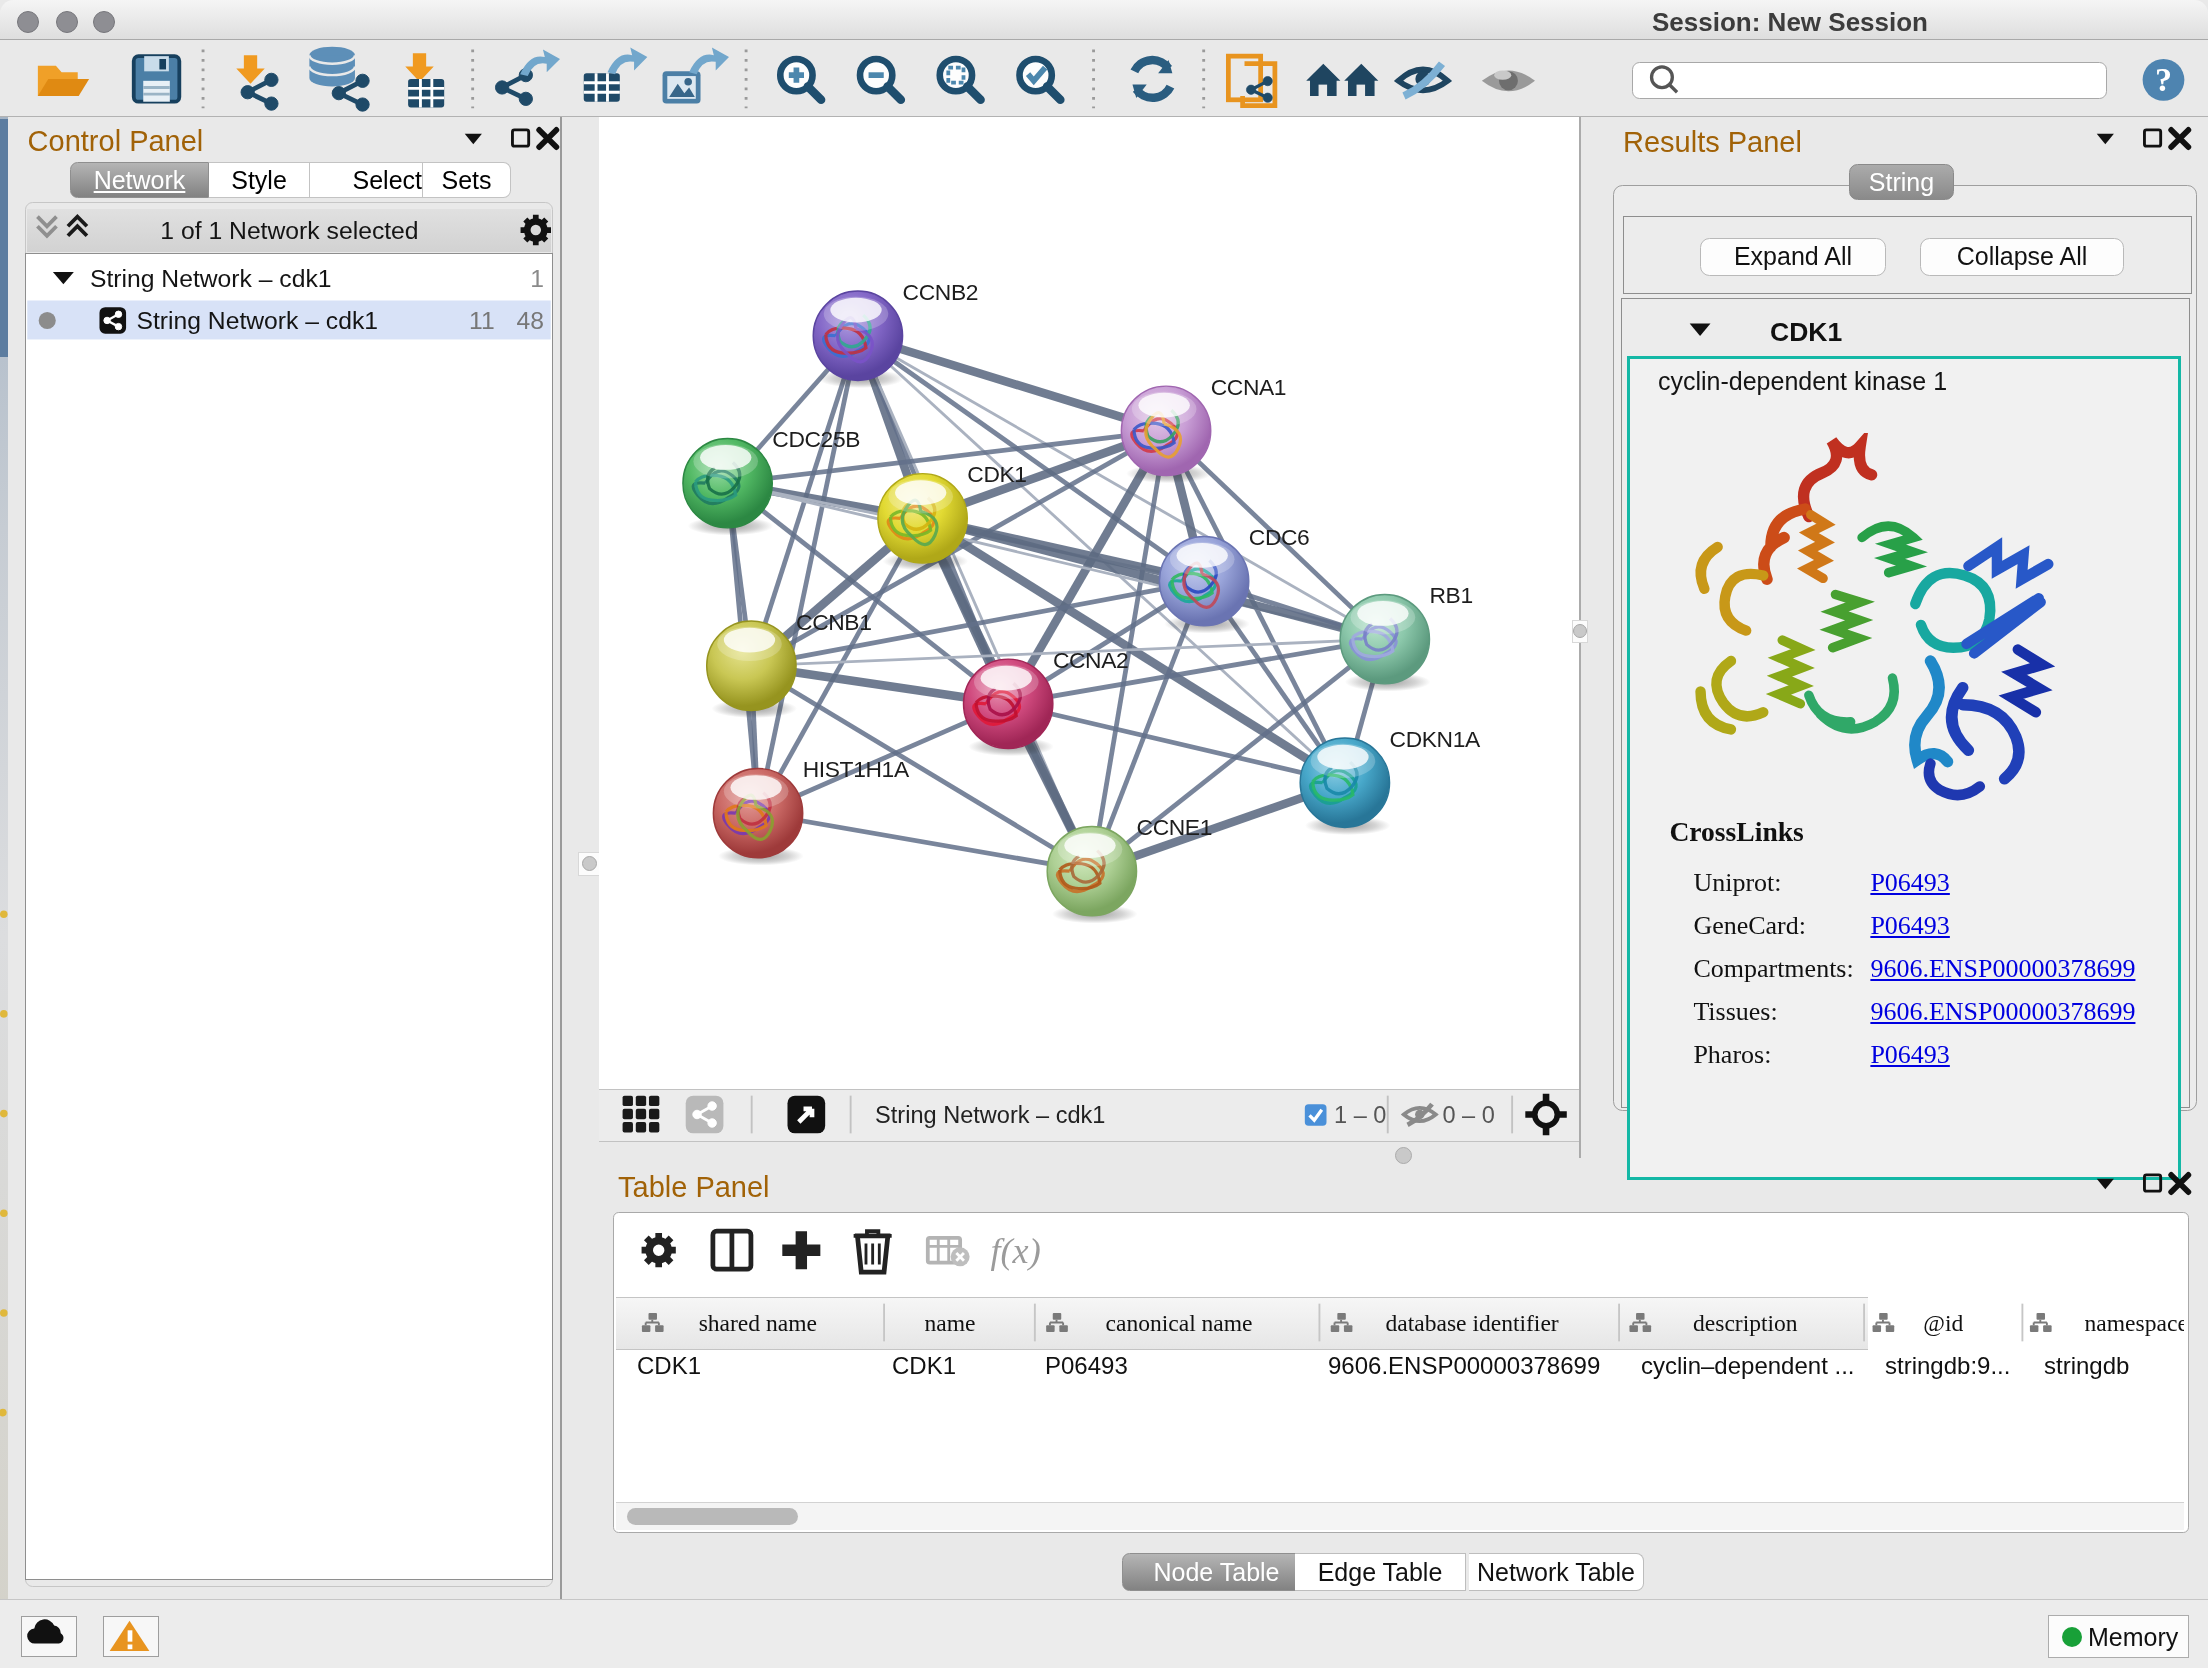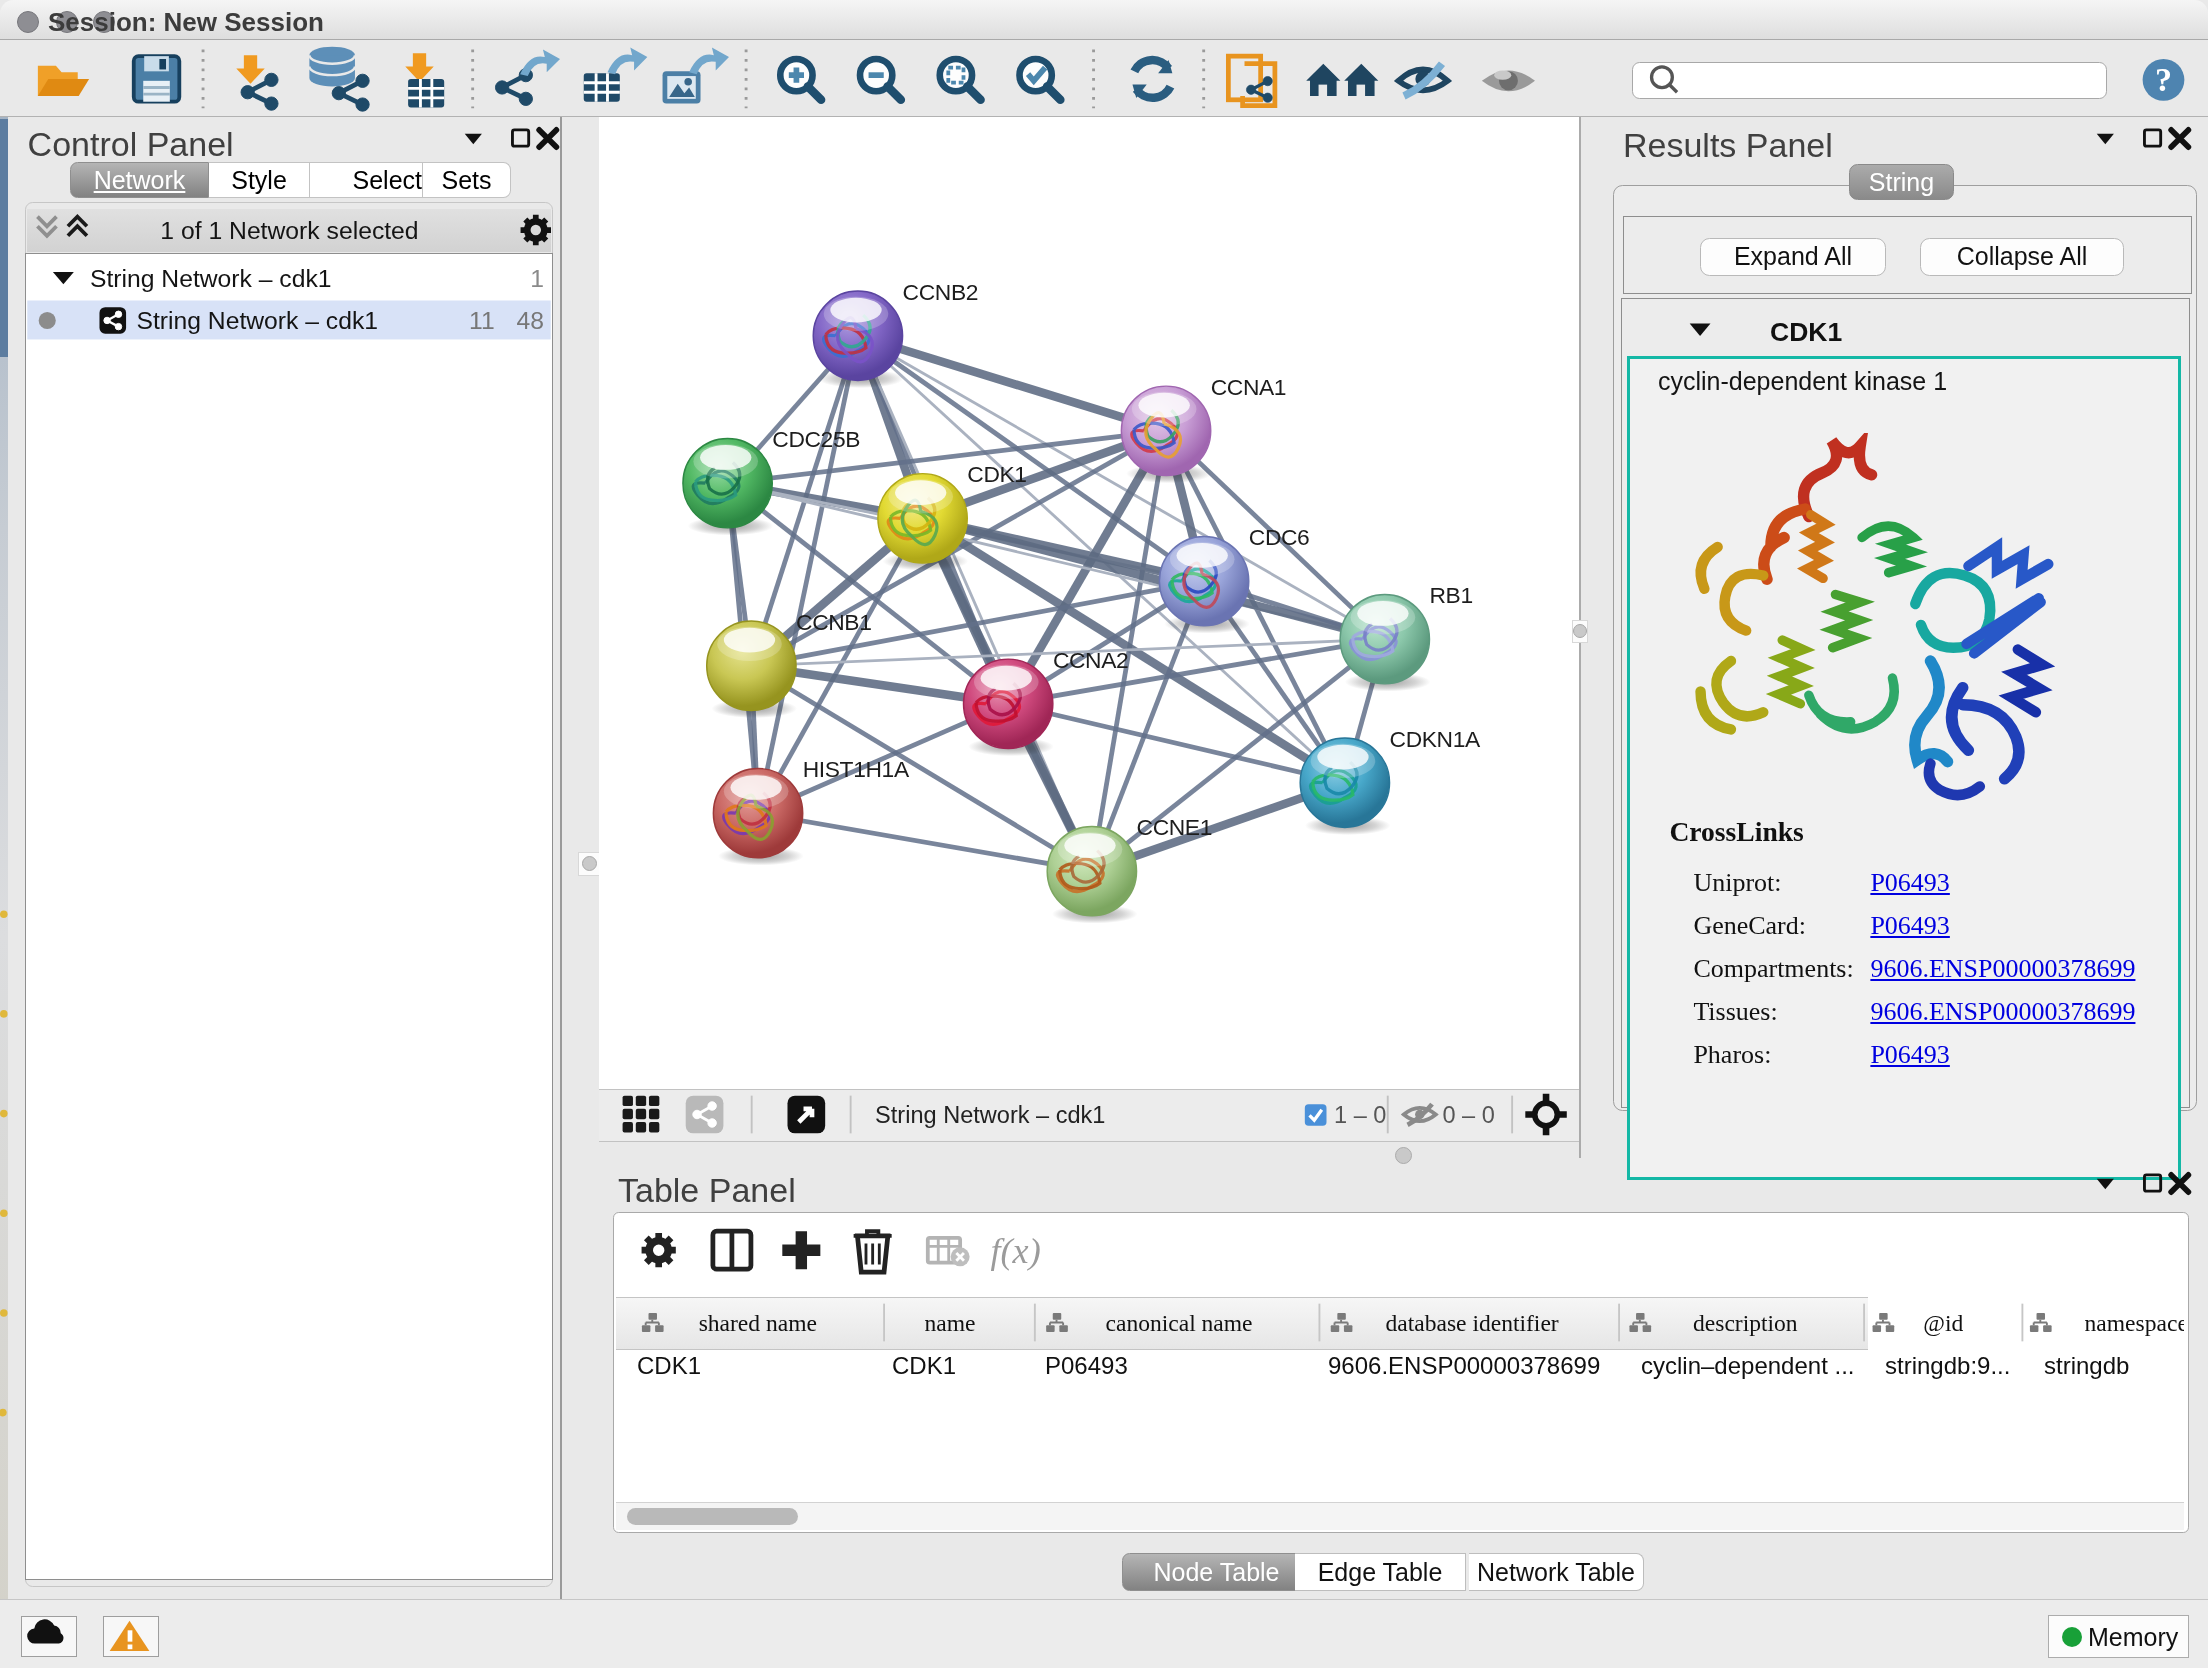--- a/index.html
+++ b/index.html
@@ -5,27 +5,27 @@
 * { margin:0; padding:0; box-sizing:border-box; }
 html,body { width:2208px; height:1668px; overflow:hidden; background:#e9e9e9;
   font-family:"Liberation Sans", sans-serif; }
 .abs { position:absolute; }
 #win { position:relative; width:2208px; height:1668px; background:#e9e9e9; }
 #titlebar { position:absolute; left:0; top:0; width:2208px; height:40px;
   background:linear-gradient(#f5f5f5,#dedede); border-bottom:1.9px solid #a9a9a9;
   border-radius:13.3px 13.3px 0 0; }
 .tl { position:absolute; top:10.5px; width:22px; height:22px; border-radius:50%;
   background:#8e8e93; border:1px solid #77777c; }
-#title { position:absolute; top:6.7px; left:0; width:1928px; text-align:left;
+#title { position:absolute; top:6.7px; left:0; width:1928px; text-align:right;
   font-size:26px; font-weight:bold; color:#3c3c3c;padding-left:48px; }
 #toolbar { position:absolute; left:0; top:40px; width:2208px; height:77px;
   background:#e9e9e9; border-bottom:1.9px solid #b2b2b2; }
 #searchbox { position:absolute; left:1632px; top:62px; width:475px; height:37px;
   background:#fff; border:1.9px solid #a8a8a8; border-radius:7.6px; }
-.ptitle { font-size:34px; color:#404040; position:absolute;text-align:center; }
+.ptitle { font-size:29px; color:#a16207; position:absolute;text-align:center; }
 .pctrl { position:absolute; }
 #ctree { position:absolute; left:25px; top:253px; width:528px; height:1327px;
   background:#fff; border:1.9px solid #8e8e8e; }
 .tabsel { background:linear-gradient(#b5b5b5,#828282); color:#fff;text-decoration:underline; }
 #netbar { position:absolute; left:599px; top:1089px; width:981px; height:53px;
   background:#ececec; border-top:1.9px solid #c2c2c2; border-bottom:1.9px solid #c2c2c2; }
 #rpane { position:absolute; left:1613px; top:185px; width:584px; height:926px;
   border:1.9px solid #9e9e9e; border-radius:9.5px; background:#ececec; }
 #stringtab { position:absolute; left:1849px; top:164px; width:105px; height:36px;
   background:linear-gradient(#ababab,#8a8a8a); border:1px solid #8a8a8a;

